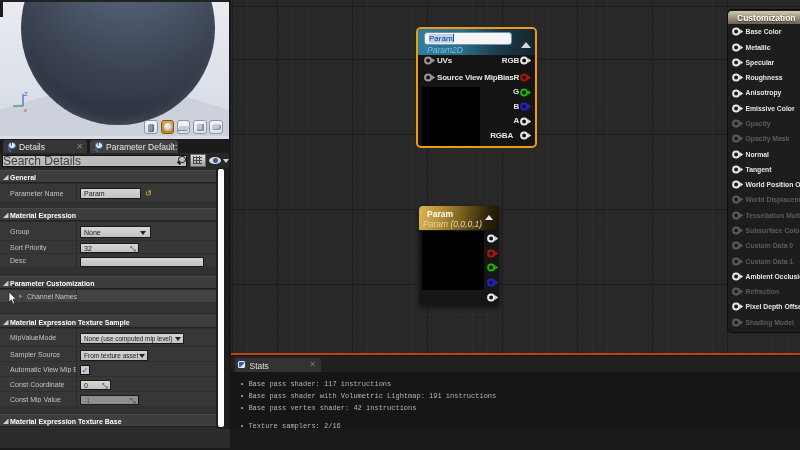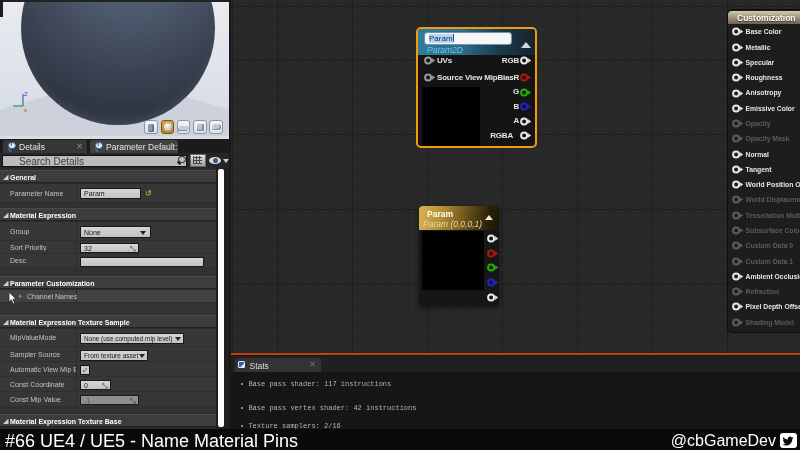--- a/index.html
+++ b/index.html
@@ -64,21 +64,21 @@
 .vbtn{position:absolute;top:119.5px;width:13.5px;height:14px;background:linear-gradient(180deg,#f4f6f9,#dde1e8);border:1px solid #8d94a2;border-radius:3px}
 .vbtn.sel{background:linear-gradient(180deg,#e2a83c,#c08021);border:1px solid #7a5a10}
 
 #tabs{position:absolute;left:0;top:139px;width:230px;height:14px;background:#1b1b1b}
 .dtab{position:absolute;top:1px;height:13px;background:#363636;border-radius:3px 3px 0 0;font-size:8.5px;color:#e8e8e8}
 .dtab .ic{position:absolute;left:5px;top:1.5px;width:7.5px;height:7.5px;border:1.6px solid #3465a8;border-radius:50%;background:#e4ebf5}.dtab .ic::after{content:"";position:absolute;left:-2px;top:6.5px;width:4.5px;height:2px;background:#3465a8;transform:rotate(45deg);border-radius:1px}.dtab .ic::before{content:"i";position:absolute;left:1.5px;top:-1.5px;font-size:6px;color:#24406e;font-weight:bold;font-style:italic}
 .dtab .tx{position:absolute;left:16px;top:2px}
 .dtab .x{position:absolute;right:4px;top:2px;color:#8a8a8a;font-size:8px}
 
 #srow{position:absolute;left:0;top:153px;width:230px;height:15px;background:#272727}
-#srow .inp{position:absolute;left:2px;top:1.5px;width:185px;height:12px;background:#bcbcbc;border:1px solid #111;font-size:10px;color:#3c3c3c;line-height:11px;padding-left:16px}
+#srow .inp{position:absolute;left:2px;top:1.5px;width:185px;height:12px;background:#bcbcbc;border:1px solid #111;font-size:12px;color:#3c3c3c;line-height:11px;padding-left:0}
 #srow .mag{position:absolute;left:178px;top:2.5px;width:7.5px;height:7.5px;border:1.7px solid #111;border-radius:50%}
 #srow .mag::after{content:"";position:absolute;left:-2.5px;top:5.5px;width:4px;height:2px;background:#111;transform:rotate(45deg)}
 #srow .grid{position:absolute;left:190px;top:1px;width:16px;height:13px;background:linear-gradient(180deg,#e2e2e2,#9f9f9f);border:1px solid #666}
 #srow .grid::after{content:"";position:absolute;left:2px;top:1px;width:9px;height:8px;background:
  repeating-linear-gradient(90deg,#444 0 1px,transparent 1px 3px),
  repeating-linear-gradient(0deg,#444 0 1px,transparent 1px 3px)}
 #srow .eye{position:absolute;left:209px;top:4px;width:12px;height:7px;background:#ddd;border-radius:50%}
 #srow .eye::after{content:"";position:absolute;left:3.5px;top:1px;width:5px;height:5px;background:#345a8a;border-radius:50%}
 #srow .da{position:absolute;left:223px;top:6px;border-left:3px solid transparent;border-right:3px solid transparent;border-top:4px solid #cfcfcf}
 
@@ -300,20 +300,21 @@
 
   <div id="stats" class="abs">
     <div class="tabrow">
         <div class="tab">
           <span class="ic"></span>
           <span class="tx">Stats</span>
           <span class="x">✕</span>
         </div>
       </div>
     <div class="sline" style="top:25px"><b>•</b> Base pass shader: 117 instructions</div>
+    <div class="sline" style="top:36.8px"><b>•</b> Base pass shader with Volumetric Lightmap: 191 instructions</div>
     <div class="sline" style="top:48.6px"><b>•</b> Base pass vertex shader: 42 instructions</div>
     <div class="sline" style="top:67px"><b>•</b> Texture samplers: 2/16</div>
   </div>
 
   <div id="lp" class="abs">
     <div id="vp">
       <div class="floor"></div>
       <div class="ball"></div>
       <div class="topline"></div>
         <div style="position:absolute;left:0;top:0;width:2.5px;height:17px;background:#1c1c1c"></div>
@@ -433,20 +434,13 @@
         <div class="cat" style="top:414px">
           <span>Material Expression Texture Base</span>
         </div>
       </div>
     <div id="scrollstrip"></div>
       <div id="scrollthumb"></div>
   </div>
 
   <div style="position:absolute;left:229px;top:0;width:2px;height:429px;background:#181818"></div>
 
-  <div id="bar" class="abs">
-    <span class="l">#66 UE4 / UE5 - Name Material Pins</span>
-    <span class="r">@cbGameDev</span>
-    <span class="tw"><svg width="16" height="16" viewBox="0 0 16 16">
-          <path d="M13.5 4.6c-.4.2-.8.3-1.3.4.5-.3.8-.7 1-1.2-.4.3-.9.5-1.4.6-.4-.5-1-.8-1.7-.8-1.3 0-2.3 1-2.3 2.3 0 .2 0 .4.1.5-1.9-.1-3.6-1-4.7-2.4-.2.3-.3.7-.3 1.2 0 .8.4 1.5 1 1.9-.4 0-.7-.1-1-.3 0 1.1.8 2 1.8 2.2-.2.1-.4.1-.6.1-.1 0-.3 0-.4-.1.3.9 1.1 1.6 2.1 1.6-.8.6-1.8 1-2.8 1h-.5c1 .6 2.2 1 3.4 1 4.1 0 6.4-3.4 6.4-6.4v-.3c.5-.3.9-.7 1.2-1.3z" fill="#0c0c0c"></path>
-        </svg></span>
-  </div>
 </div>
 
 </body></html>

